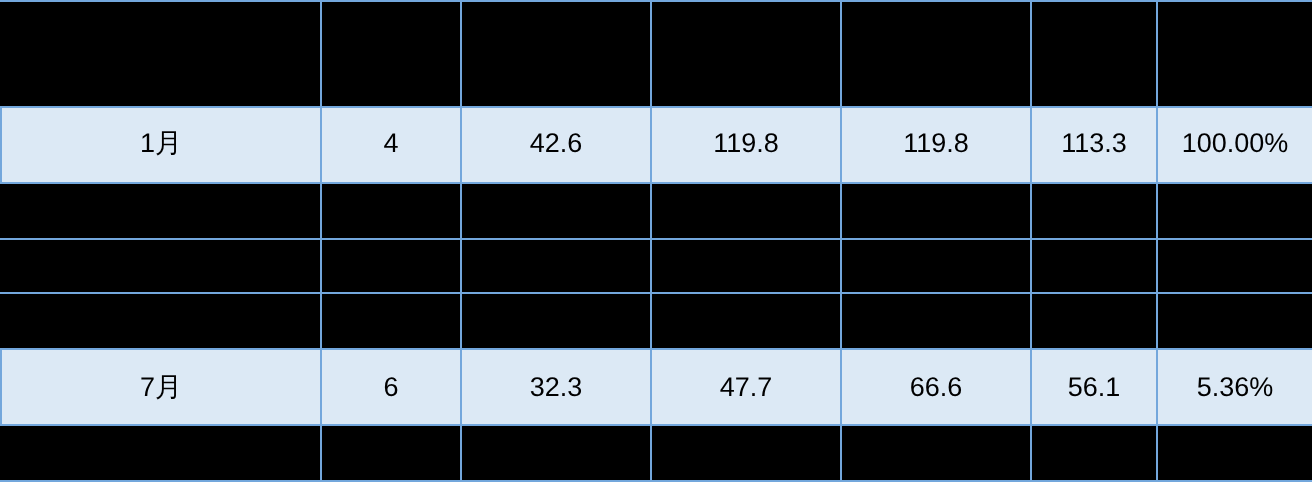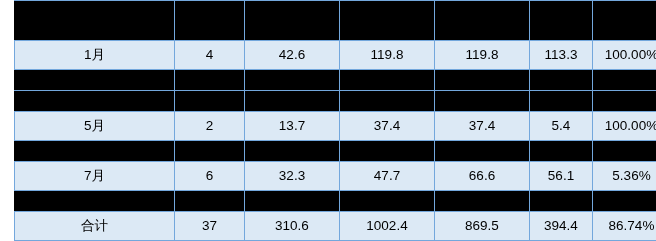--- a/index.html
+++ b/index.html
@@ -13,21 +13,20 @@
     height: 241px;
     overflow: hidden;
     font-family: "Liberation Sans", "DejaVu Sans", sans-serif;
   }
 
   #sheet {
     position: relative;
     width: 565px;
     height: 241px;
     background: #000000;
-    margin-left: 14px;
   }
 
   table.data-table {
     border-collapse: collapse;
     table-layout: fixed;
     width: 656px;
     height: 241px;
   }
 
   table.data-table td {
@@ -177,68 +176,45 @@
           <td>
             <span class="cell-text"></span>
           </td>
           <td>
             <span class="cell-text"></span>
           </td>
           <td>
             <span class="cell-text"></span>
           </td>
         </tr>
+        <tr class="gap-row redacted">
+          <td class="lead">
+            <span class="cell-text"></span>
+          </td>
+          <td>
+            <span class="cell-text"></span>
+          </td>
+          <td>
+            <span class="cell-text"></span>
+          </td>
+          <td>
+            <span class="cell-text"></span>
+          </td>
+          <td>
+            <span class="cell-text"></span>
+          </td>
+          <td>
+            <span class="cell-text"></span>
+          </td>
+          <td>
+            <span class="cell-text"></span>
+          </td>
+        </tr>
         <tr class="data-row visible">
           <td class="lead">
-            <span class="cell-text">5月</span>
-          </td>
-          <td>
-            <span class="cell-text">2</span>
-          </td>
-          <td>
-            <span class="cell-text">13.7</span>
-          </td>
-          <td>
-            <span class="cell-text">37.4</span>
-          </td>
-          <td>
-            <span class="cell-text">37.4</span>
-          </td>
-          <td>
-            <span class="cell-text">5.4</span>
-          </td>
-          <td>
-            <span class="cell-text">100.00%</span>
-          </td>
-        </tr>
-        <tr class="gap-row redacted">
-          <td class="lead">
-            <span class="cell-text"></span>
-          </td>
-          <td>
-            <span class="cell-text"></span>
-          </td>
-          <td>
-            <span class="cell-text"></span>
-          </td>
-          <td>
-            <span class="cell-text"></span>
-          </td>
-          <td>
-            <span class="cell-text"></span>
-          </td>
-          <td>
-            <span class="cell-text"></span>
-          </td>
-          <td>
-            <span class="cell-text"></span>
-          </td>
-        </tr>
-        <tr class="data-row visible">
-          <td class="lead">
             <span class="cell-text">7月</span>
           </td>
           <td>
             <span class="cell-text">6</span>
           </td>
           <td>
             <span class="cell-text">32.3</span>
           </td>
           <td>
             <span class="cell-text">47.7</span>
@@ -267,40 +243,17 @@
             <span class="cell-text"></span>
           </td>
           <td>
             <span class="cell-text"></span>
           </td>
           <td>
             <span class="cell-text"></span>
           </td>
           <td>
             <span class="cell-text"></span>
-          </td>
-        </tr>
-        <tr class="data-row visible">
-          <td class="lead">
-            <span class="cell-text">合计</span>
-          </td>
-          <td>
-            <span class="cell-text">37</span>
-          </td>
-          <td>
-            <span class="cell-text">310.6</span>
-          </td>
-          <td>
-            <span class="cell-text">1002.4</span>
-          </td>
-          <td>
-            <span class="cell-text">869.5</span>
-          </td>
-          <td>
-            <span class="cell-text">394.4</span>
-          </td>
-          <td>
-            <span class="cell-text">86.74%</span>
           </td>
         </tr>
       </tbody>
   </table>
 </div>
 
 </body></html>

